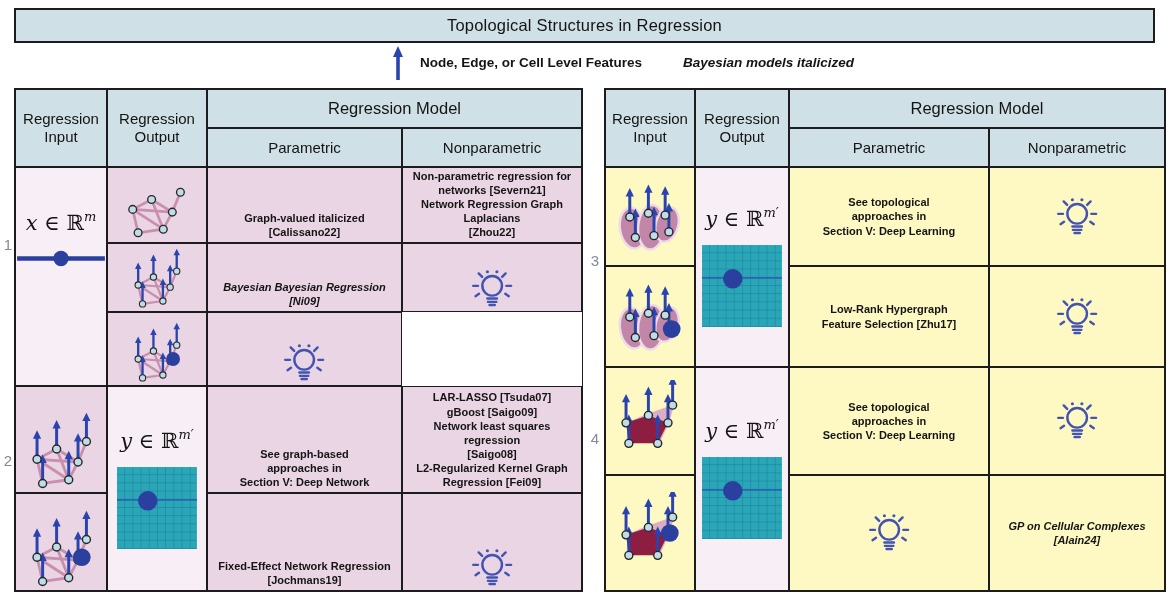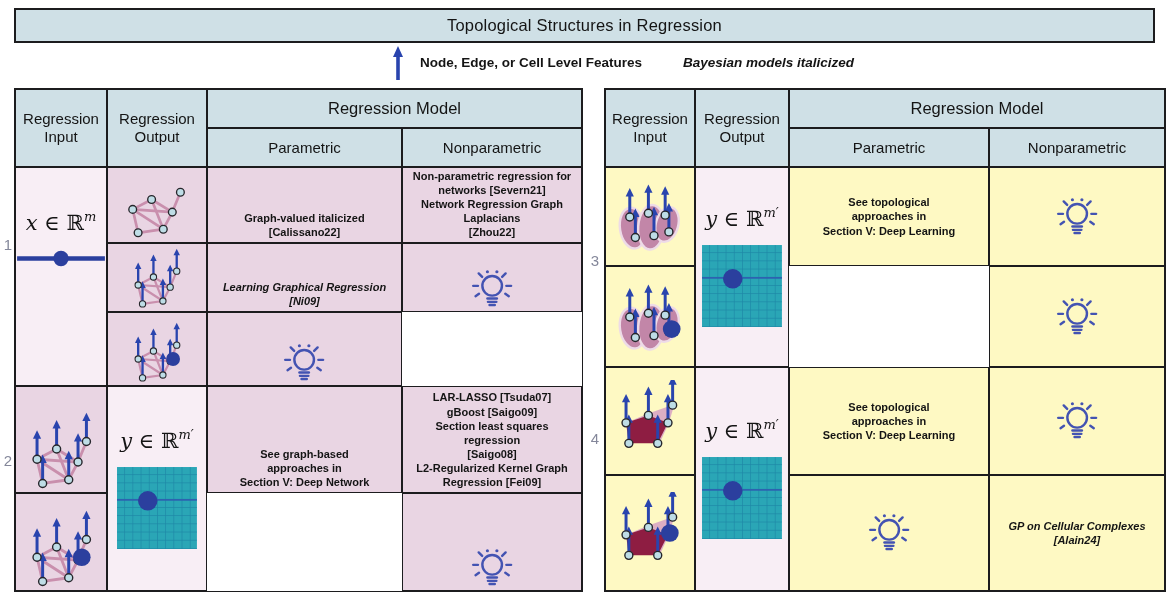--- a/index.html
+++ b/index.html
@@ -173,21 +173,21 @@
 [Calissano22]</span>
     </div>
   <div class="cell pinkL txtcell" style="grid-area:3/4/4/5">
       <span>Non-parametric regression for
 networks [Severn21]
 Network Regression Graph Laplacians
 [Zhou22]</span>
     </div>
 
   <div class="cell pinkL txtcell bayesian" style="grid-area:4/3/5/4">
-      <span>Learning Graphical Regression
+      <span>Bayesian Bayesian Regression
 [Ni09]</span>
     </div>
   <div class="cell pinkL iconcell" style="grid-area:4/4/5/5">
       <span class="ic ic-bulb">
         <svg viewBox="0 0 44 38" xmlns="http://www.w3.org/2000/svg">
           <g stroke="#4353b2" stroke-width="2.3" stroke-linecap="round" fill="none">
             <circle cx="22" cy="16" r="9.3"></circle>
             <line x1="17.5" y1="28" x2="26.5" y2="28"></line>
             <line x1="18" y1="31.2" x2="26" y2="31.2"></line>
             <line x1="19.5" y1="34.2" x2="24.5" y2="34.2"></line>
@@ -311,24 +311,28 @@
   </div>
 
   <div class="cell pinkL txtcell" style="grid-area:6/3/7/4">
       <span>See graph-based
 approaches in
 Section V: Deep Network</span>
     </div>
   <div class="cell pinkL txtcell" style="grid-area:6/4/7/5">
       <span>LAR-LASSO [Tsuda07]
 gBoost [Saigo09]
-Section least squares regression
+Network least squares regression
 [Saigo08]
 L2-Regularized Kernel Graph
 Regression [Fei09]</span>
+    </div>
+  <div class="cell pinkL txtcell" style="grid-area:7/3/8/4">
+      <span>Fixed-Effect Network Regression
+[Jochmans19]</span>
     </div>
   <div class="cell pinkL iconcell" style="grid-area:7/4/8/5">
       <span class="ic ic-bulb">
         <svg viewBox="0 0 44 38" xmlns="http://www.w3.org/2000/svg">
           <g stroke="#4353b2" stroke-width="2.3" stroke-linecap="round" fill="none">
             <circle cx="22" cy="16" r="9.3"></circle>
             <line x1="17.5" y1="28" x2="26.5" y2="28"></line>
             <line x1="18" y1="31.2" x2="26" y2="31.2"></line>
             <line x1="19.5" y1="34.2" x2="24.5" y2="34.2"></line>
             <line x1="8.5" y1="16" x2="4" y2="16"></line>
@@ -447,20 +451,24 @@
             <line x1="35.5" y1="16" x2="40" y2="16"></line>
             <line x1="12.5" y1="7.5" x2="9.2" y2="4.2"></line>
             <line x1="31.5" y1="7.5" x2="34.8" y2="4.2"></line>
             <line x1="9.5" y1="23.5" x2="6.2" y2="25.8"></line>
             <line x1="34.5" y1="23.5" x2="37.8" y2="25.8"></line>
           </g>
           <circle cx="17.5" cy="2.6" r="1.5" fill="#4353b2"></circle>
           <circle cx="26.5" cy="2.6" r="1.5" fill="#4353b2"></circle>
         </svg>
       </span>
+    </div>
+  <div class="cell pinkR txtcell" style="grid-area:4/3/5/4">
+      <span>Low-Rank Hypergraph
+Feature Selection [Zhu17]</span>
     </div>
   <div class="cell pinkR iconcell" style="grid-area:4/4/5/5">
       <span class="ic ic-bulb">
         <svg viewBox="0 0 44 38" xmlns="http://www.w3.org/2000/svg">
           <g stroke="#4353b2" stroke-width="2.3" stroke-linecap="round" fill="none">
             <circle cx="22" cy="16" r="9.3"></circle>
             <line x1="17.5" y1="28" x2="26.5" y2="28"></line>
             <line x1="18" y1="31.2" x2="26" y2="31.2"></line>
             <line x1="19.5" y1="34.2" x2="24.5" y2="34.2"></line>
             <line x1="8.5" y1="16" x2="4" y2="16"></line>

